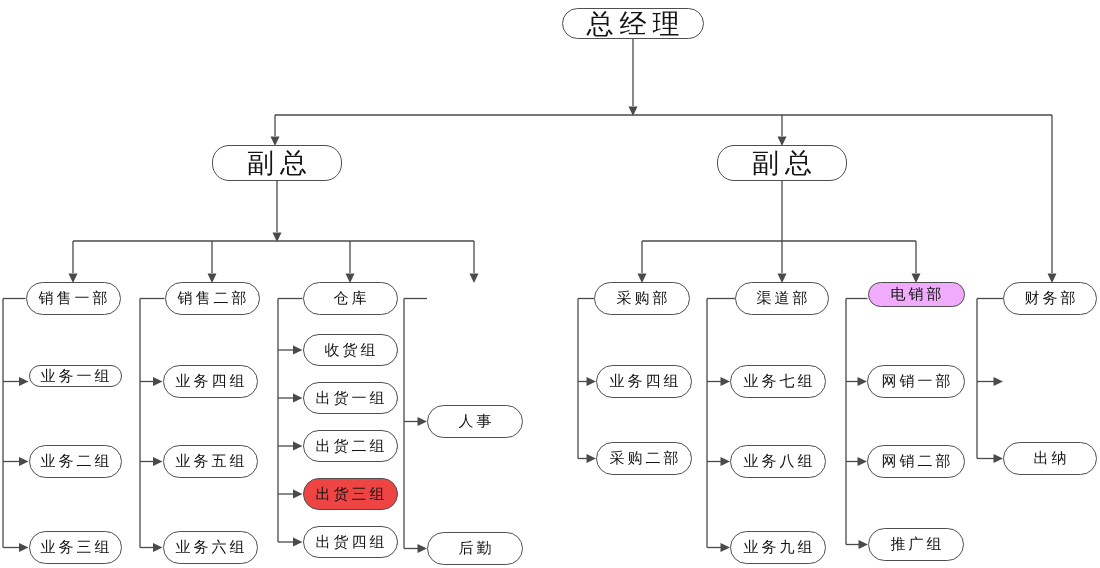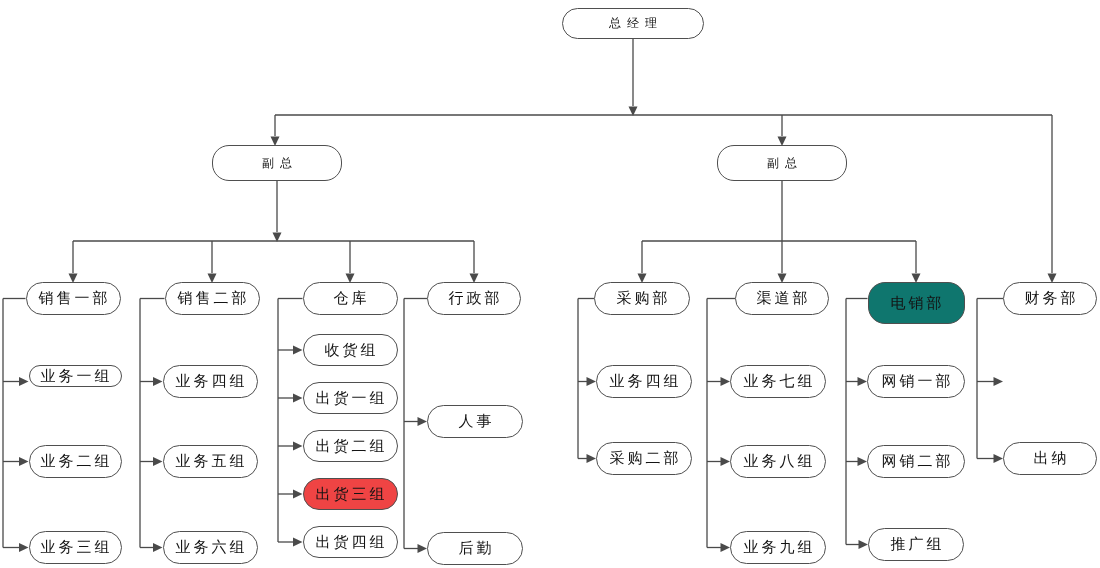--- a/index.html
+++ b/index.html
@@ -5,21 +5,21 @@
   * { margin:0; padding:0; box-sizing:border-box; }
   html,body { background:#ffffff; }
   body { width:1100px; height:568px; position:relative; overflow:hidden;
          font-family:"Liberation Serif","DejaVu Serif",serif; }
   #canvas { position:absolute; left:0; top:0; width:1100px; height:568px; background:#fff; }
   #edges { position:absolute; left:0; top:0; }
   .node { position:absolute; display:flex; align-items:center; justify-content:center;
           background:#ffffff; border:1.3px solid #4f4f4f; border-radius:17px;
           color:#141414; white-space:nowrap; font-size:15px;
           letter-spacing:3px; text-indent:3px; }
-  .node.big { font-size:12px; letter-spacing:6px; text-indent:6px;text-align:right; }
+  .node.big { font-size:27px; letter-spacing:6px; text-indent:6px;text-align:right; }
 </style>
 </head>
 <body>
 
 <div id="canvas">
   <svg id="edges" width="1100" height="568">
       <line x1="633" y1="39" x2="633" y2="106" stroke="#4a4a4a" stroke-width="1.3"></line>
       <polygon points="633,116 628.5,106.5 637.5,106.5" fill="#4a4a4a"></polygon>
       <line x1="275" y1="115" x2="1052" y2="115" stroke="#4a4a4a" stroke-width="1.3"></line>
       <line x1="275" y1="115" x2="275" y2="136" stroke="#4a4a4a" stroke-width="1.3"></line>
@@ -109,24 +109,23 @@
       <line x1="977" y1="458.5" x2="995" y2="458.5" stroke="#4a4a4a" stroke-width="1.3"></line>
       <polygon points="1003,458.5 993.5,454 993.5,463" fill="#4a4a4a"></polygon>
     </svg>
 
 <div class="node big" style="left: 562px; top: 8px; width: 142px; height: 31px; background: rgb(255, 255, 255); border-color: rgb(79, 79, 79); color: rgb(20, 20, 20);">总经理</div>
     <div class="node big" style="left: 212px; top: 145px; width: 130px; height: 36px; background: rgb(255, 255, 255); border-color: rgb(79, 79, 79); color: rgb(20, 20, 20);">副总</div>
     <div class="node big" style="left: 717px; top: 145px; width: 130px; height: 36px; background: rgb(255, 255, 255); border-color: rgb(79, 79, 79); color: rgb(20, 20, 20);">副总</div>
     <div class="node" style="left: 25.5px; top: 282px; width: 95px; height: 33px; background: rgb(255, 255, 255); border-color: rgb(79, 79, 79); color: rgb(20, 20, 20);">销售一部</div>
     <div class="node" style="left: 164.5px; top: 282px; width: 95px; height: 33px; background: rgb(255, 255, 255); border-color: rgb(79, 79, 79); color: rgb(20, 20, 20);">销售二部</div>
     <div class="node" style="left: 302.5px; top: 282px; width: 95px; height: 33px; background: rgb(255, 255, 255); border-color: rgb(79, 79, 79); color: rgb(20, 20, 20);">仓库</div>
-    <div class="node" style="left: 427px; top: 282px; width: 94px; height: 33px; background: rgb(255, 255, 255); border-color: rgb(79, 79, 79); color: rgb(20, 20, 20);">行政部</div>
     <div class="node" style="left: 594px; top: 282px; width: 96px; height: 33px; background: rgb(255, 255, 255); border-color: rgb(79, 79, 79); color: rgb(20, 20, 20);">采购部</div>
     <div class="node" style="left: 735px; top: 282px; width: 94px; height: 33px; background: rgb(255, 255, 255); border-color: rgb(79, 79, 79); color: rgb(20, 20, 20);">渠道部</div>
-    <div class="node" style="left: 867.5px; top: 282px; width: 97px; height: 42px; background: #0f766e; border-color: rgb(79, 79, 79); color: rgb(20, 20, 20);">电销部</div>
+    <div class="node" style="left: 867.5px; top: 282px; width: 97px; height: 25px; background: #f0abfc; border-color: rgb(79, 79, 79); color: rgb(20, 20, 20);">电销部</div>
     <div class="node" style="left: 1003px; top: 282px; width: 94px; height: 33px; background: rgb(255, 255, 255); border-color: rgb(79, 79, 79); color: rgb(20, 20, 20);">财务部</div>
     <div class="node" style="left: 28.5px; top: 365px; width: 93px; height: 22px; background: rgb(255, 255, 255); border-color: rgb(79, 79, 79); color: rgb(20, 20, 20);">业务一组</div>
     <div class="node" style="left: 28.5px; top: 445px; width: 93px; height: 33px; background: rgb(255, 255, 255); border-color: rgb(79, 79, 79); color: rgb(20, 20, 20);">业务二组</div>
     <div class="node" style="left: 28.5px; top: 531px; width: 93px; height: 33px; background: rgb(255, 255, 255); border-color: rgb(79, 79, 79); color: rgb(20, 20, 20);">业务三组</div>
     <div class="node" style="left: 162.5px; top: 365px; width: 95px; height: 33px; background: rgb(255, 255, 255); border-color: rgb(79, 79, 79); color: rgb(20, 20, 20);">业务四组</div>
     <div class="node" style="left: 162.5px; top: 445px; width: 95px; height: 33px; background: rgb(255, 255, 255); border-color: rgb(79, 79, 79); color: rgb(20, 20, 20);">业务五组</div>
     <div class="node" style="left: 162.5px; top: 531px; width: 95px; height: 33px; background: rgb(255, 255, 255); border-color: rgb(79, 79, 79); color: rgb(20, 20, 20);">业务六组</div>
     <div class="node" style="left: 302.5px; top: 334px; width: 95px; height: 32px; background: rgb(255, 255, 255); border-color: rgb(79, 79, 79); color: rgb(20, 20, 20);">收货组</div>
     <div class="node" style="left: 302.5px; top: 382px; width: 95px; height: 32px; background: rgb(255, 255, 255); border-color: rgb(79, 79, 79); color: rgb(20, 20, 20); text-align: right;">出货一组</div>
     <div class="node" style="left: 302.5px; top: 430px; width: 95px; height: 32px; background: rgb(255, 255, 255); border-color: rgb(79, 79, 79); color: rgb(20, 20, 20);">出货二组</div>

